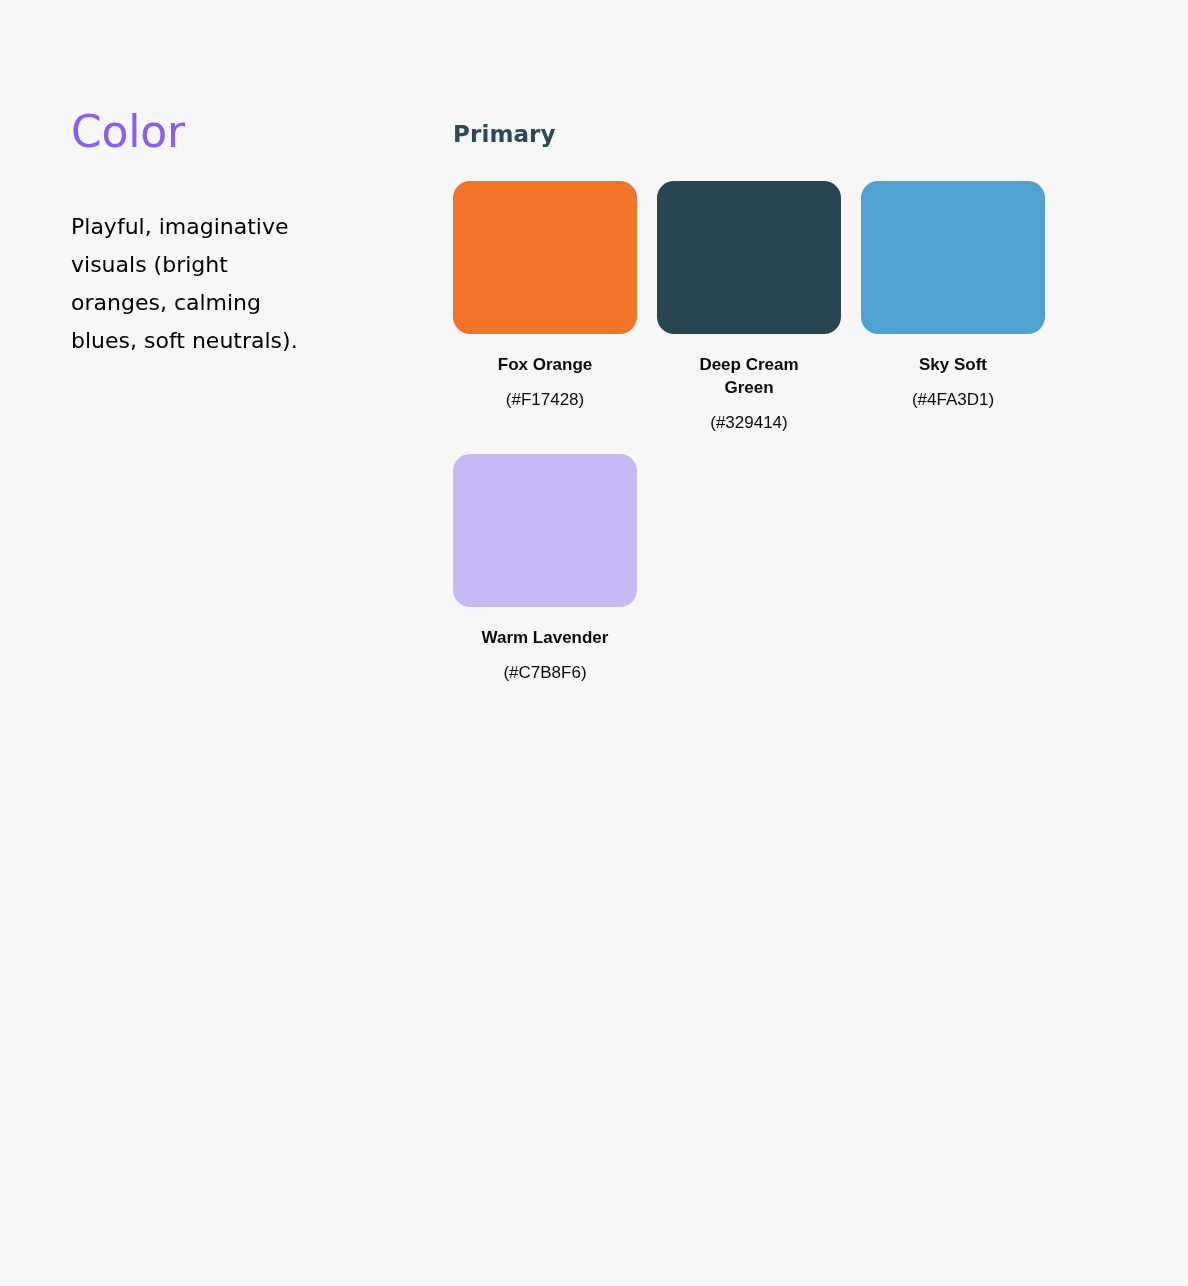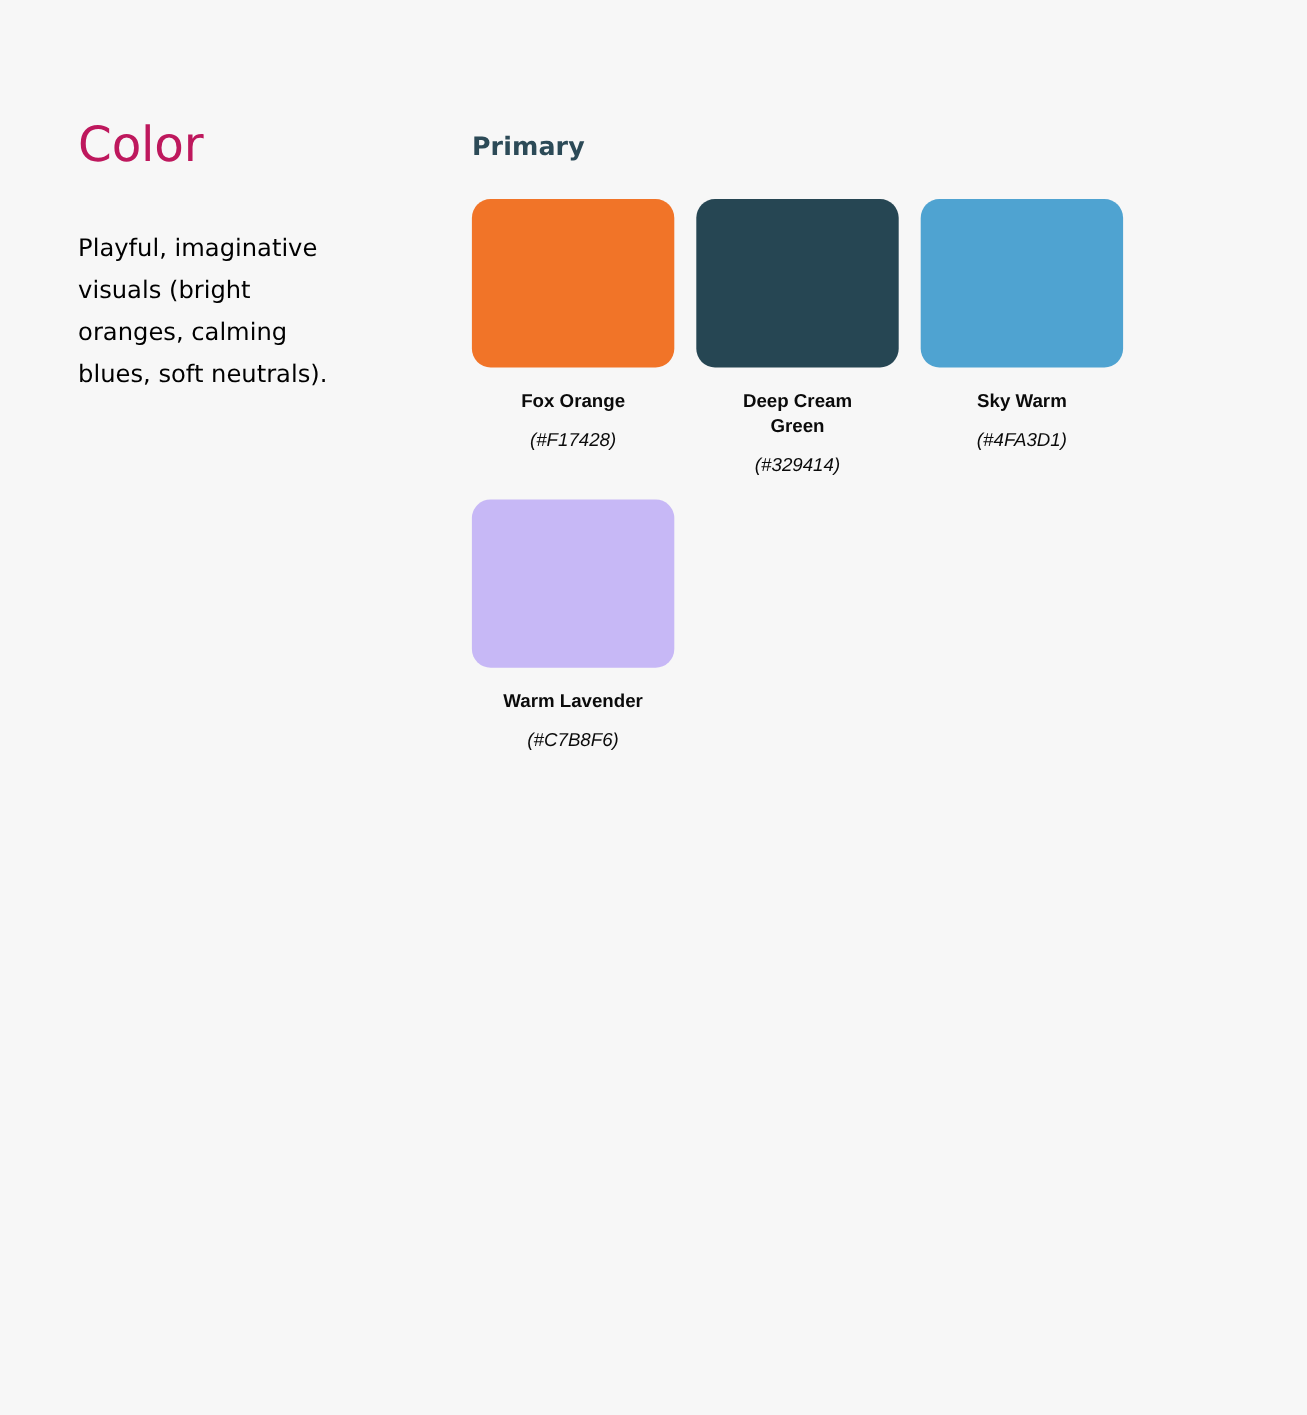--- a/index.html
+++ b/index.html
@@ -28,39 +28,39 @@
     position: absolute;
     left: 71px;
     top: 108px;
     width: 300px;
   }
   .intro-title {
     font-family: "DejaVu Sans", sans-serif;
     font-size: 44px;
     font-weight: 400;
     line-height: 1.1;
-    color: #be185d;
+    color: #8b5cf6;
     letter-spacing: -0.2px;
     margin: 0;
   }
   .intro-desc {
     margin: 0;
     margin-top: 52px;
     font-family: "DejaVu Sans", sans-serif;
     font-size: 22px;
     font-weight: 400;
     line-height: 38px;
     color: #000000;
     width: 258px;
   }
 
   
   .palette {
     position: absolute;
-    left: 429px;
+    left: 453px;
     top: 119px;
     width: 692px;
   }
   .group-title {
     margin: 0;
     font-family: "DejaVu Sans", sans-serif;
     font-size: 23px;
     font-weight: 700;
     color: #2C4A57;
     letter-spacing: 0.1px;
@@ -99,21 +99,20 @@
     width: 130px;
   }
   .swatch-hex {
     margin-top: 13px;
     font-family: "Liberation Sans", sans-serif;
     font-size: 17px;
     font-weight: 400;
     color: #0B0B0B;
     text-align: center;
     line-height: 22px;
-    font-style: italic;
   }
 </style>
 </head>
 <body style="background: rgb(247, 247, 247);">
 
 <div class="page">
 
   <section class="intro">
     <h1 class="intro-title">Color</h1>
     <p class="intro-desc">Playful, imaginative visuals (bright oranges, calming blues, soft neutrals).</p>
@@ -133,21 +132,21 @@
       <div class="swatch-cell">
         <div class="swatch-chip" style="background: rgb(38, 70, 83);"></div>
         <div class="swatch-name">Deep Cream Green</div>
         <div class="swatch-hex">(#329414)</div>
       </div>
 
 
 
       <div class="swatch-cell">
         <div class="swatch-chip" style="background: rgb(79, 163, 209);"></div>
-        <div class="swatch-name">Sky Warm</div>
+        <div class="swatch-name">Sky Soft</div>
         <div class="swatch-hex">(#4FA3D1)</div>
       </div>
 
       <div class="swatch-cell">
         <div class="swatch-chip" style="background: rgb(199, 184, 246);"></div>
         <div class="swatch-name">Warm Lavender</div>
         <div class="swatch-hex">(#C7B8F6)</div>
       </div>
 
 

